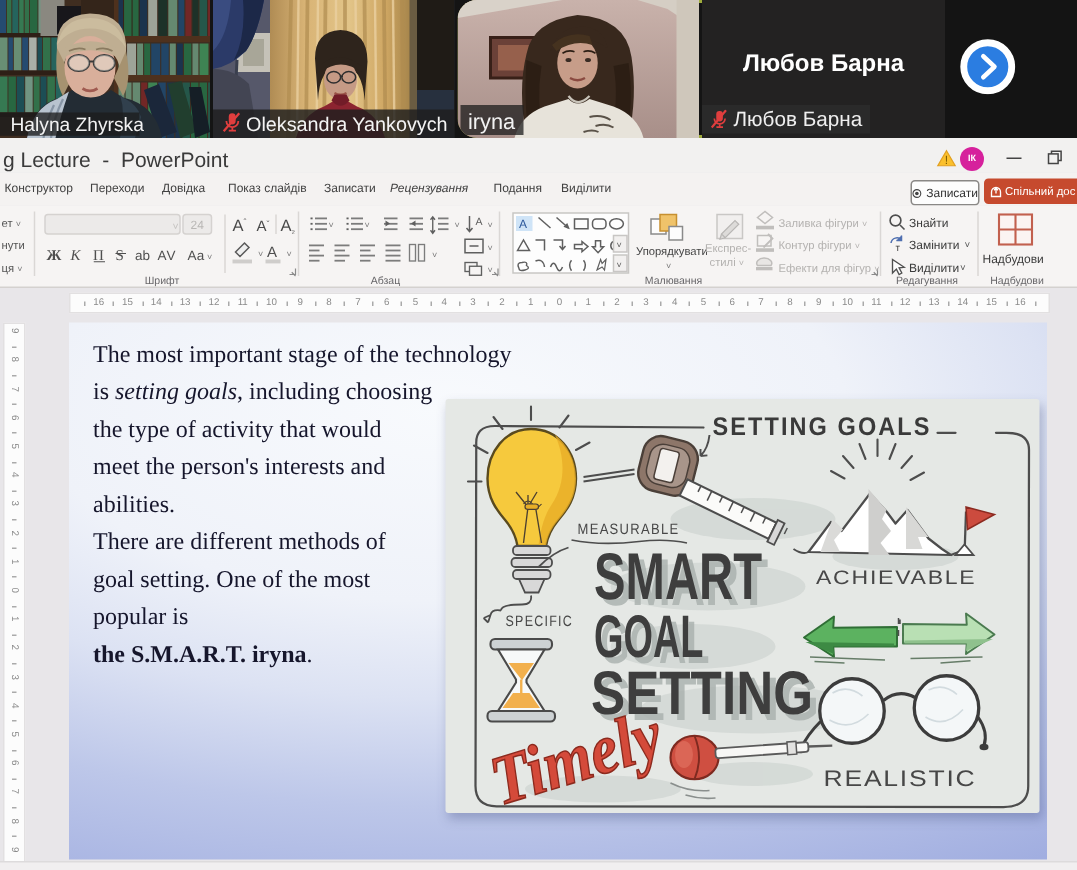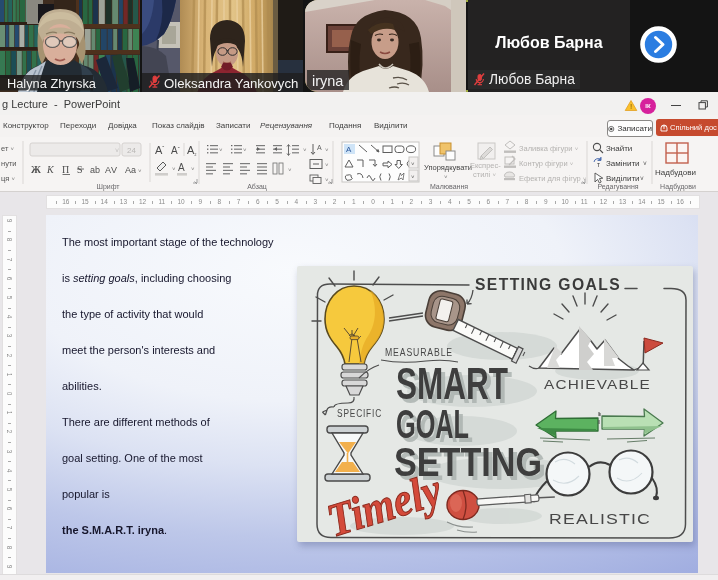--- a/index.html
+++ b/index.html
@@ -228,21 +228,21 @@
         <span style="font-size:13.8px;">Любов Барна</span>
      </div>
   </div>
 
   <svg class="abs" style="left:640px;top:26px;" width="37" height="37" viewBox="0 0 37 37">
      <circle cx="18.5" cy="18.5" r="16" fill="#2b7de1" stroke="#ffffff" stroke-width="4.6"></circle>
      <path d="M15.5,11.5 L23,18.5 L15.5,25.5" fill="none" stroke="#fff" stroke-width="3" stroke-linecap="round" stroke-linejoin="round"></path>
   </svg>
 
   <div class="abs" style="left:0;top:92px;width:718px;height:23px;background:#f2f1f0;"></div>
-  <div class="abs" style="left:2px;top:98px;font-size:11px;color:#3a3a3a;">g Lecture&nbsp;&nbsp;-&nbsp;&nbsp;PowerPoint</div>
+  <div class="abs" style="left:2px;top:98px;font-size:14px;color:#3a3a3a;">g Lecture&nbsp;&nbsp;-&nbsp;&nbsp;PowerPoint</div>
   <svg class="abs" style="left:624px;top:99px" width="14" height="13" viewBox="0 0 14 13">
       <path d="M7,1.5 L12.8,11.5 L1.2,11.5 Z" fill="#fbc02c" stroke="#e2a020" stroke-width=".8"></path>
       <text x="7" y="10" font-size="8" text-anchor="middle" fill="#7c5a00" font-family="Liberation Sans">!</text>
     </svg>
   <div class="abs" style="left:640px;top:98px;width:16px;height:16px;border-radius:50%;background:#d6219c;color:#fff;font-size:6px;font-weight:bold;display:flex;align-items:center;justify-content:center;">ІК</div>
   <div class="abs" style="left:671px;top:105px;width:10px;height:1.4px;background:#444;"></div>
   <svg class="abs" style="left:698px;top:100px" width="10" height="10" viewBox="0 0 10 10">
       <rect x="1" y="2.6" width="6.4" height="6.4" fill="none" stroke="#444" stroke-width="1"></rect>
       <path d="M3,2.6 L3,0.8 L9.4,0.8 L9.4,7 L7.4,7" fill="none" stroke="#444" stroke-width="1"></path>
     </svg>
@@ -556,21 +556,21 @@
       <i style="position:absolute;left:5px;top:283.6px;width:3px;height:1px;background:#aaa;"></i>
       <i style="position:absolute;left:5px;top:53.2px;width:3px;height:1px;background:#aaa;"></i>
       <i style="position:absolute;left:5px;top:302.8px;width:3px;height:1px;background:#aaa;"></i>
       <i style="position:absolute;left:5px;top:34.0px;width:3px;height:1px;background:#aaa;"></i>
       <i style="position:absolute;left:5px;top:322.0px;width:3px;height:1px;background:#aaa;"></i>
       <i style="position:absolute;left:5px;top:14.8px;width:3px;height:1px;background:#aaa;"></i>
       <i style="position:absolute;left:5px;top:341.2px;width:3px;height:1px;background:#aaa;"></i>
     </div>
 
   <div class="abs" id="slide" style="left:46px;top:215px;width:652px;height:358px;overflow:hidden;background:radial-gradient(ellipse 115% 100% at 38% 16%, #f8fafd 0%, #eff2f9 36%, #dce2f3 54%, #bdc7e9 74%, #a0ade0 100%);">
-    <div class="abs" style="left:16px;top:9px;width:340px;font-family:Liberation Sans, sans-serif;font-size:11px;line-height:36px;color:#16162c;">
+    <div class="abs" style="left:16px;top:9px;width:340px;font-family:Liberation Serif, serif;font-size:16px;line-height:25px;color:#16162c;">
       The most important stage of the technology<br>
       is <i>setting goals</i>, including choosing<br>
       the type of activity that would<br>
       meet the person's interests and<br>
       abilities.<br>
       There are different methods of<br>
       goal setting. One of the most<br>
       popular is<br>
       <b>the S.M.A.R.T. iryna</b>.
     </div>

